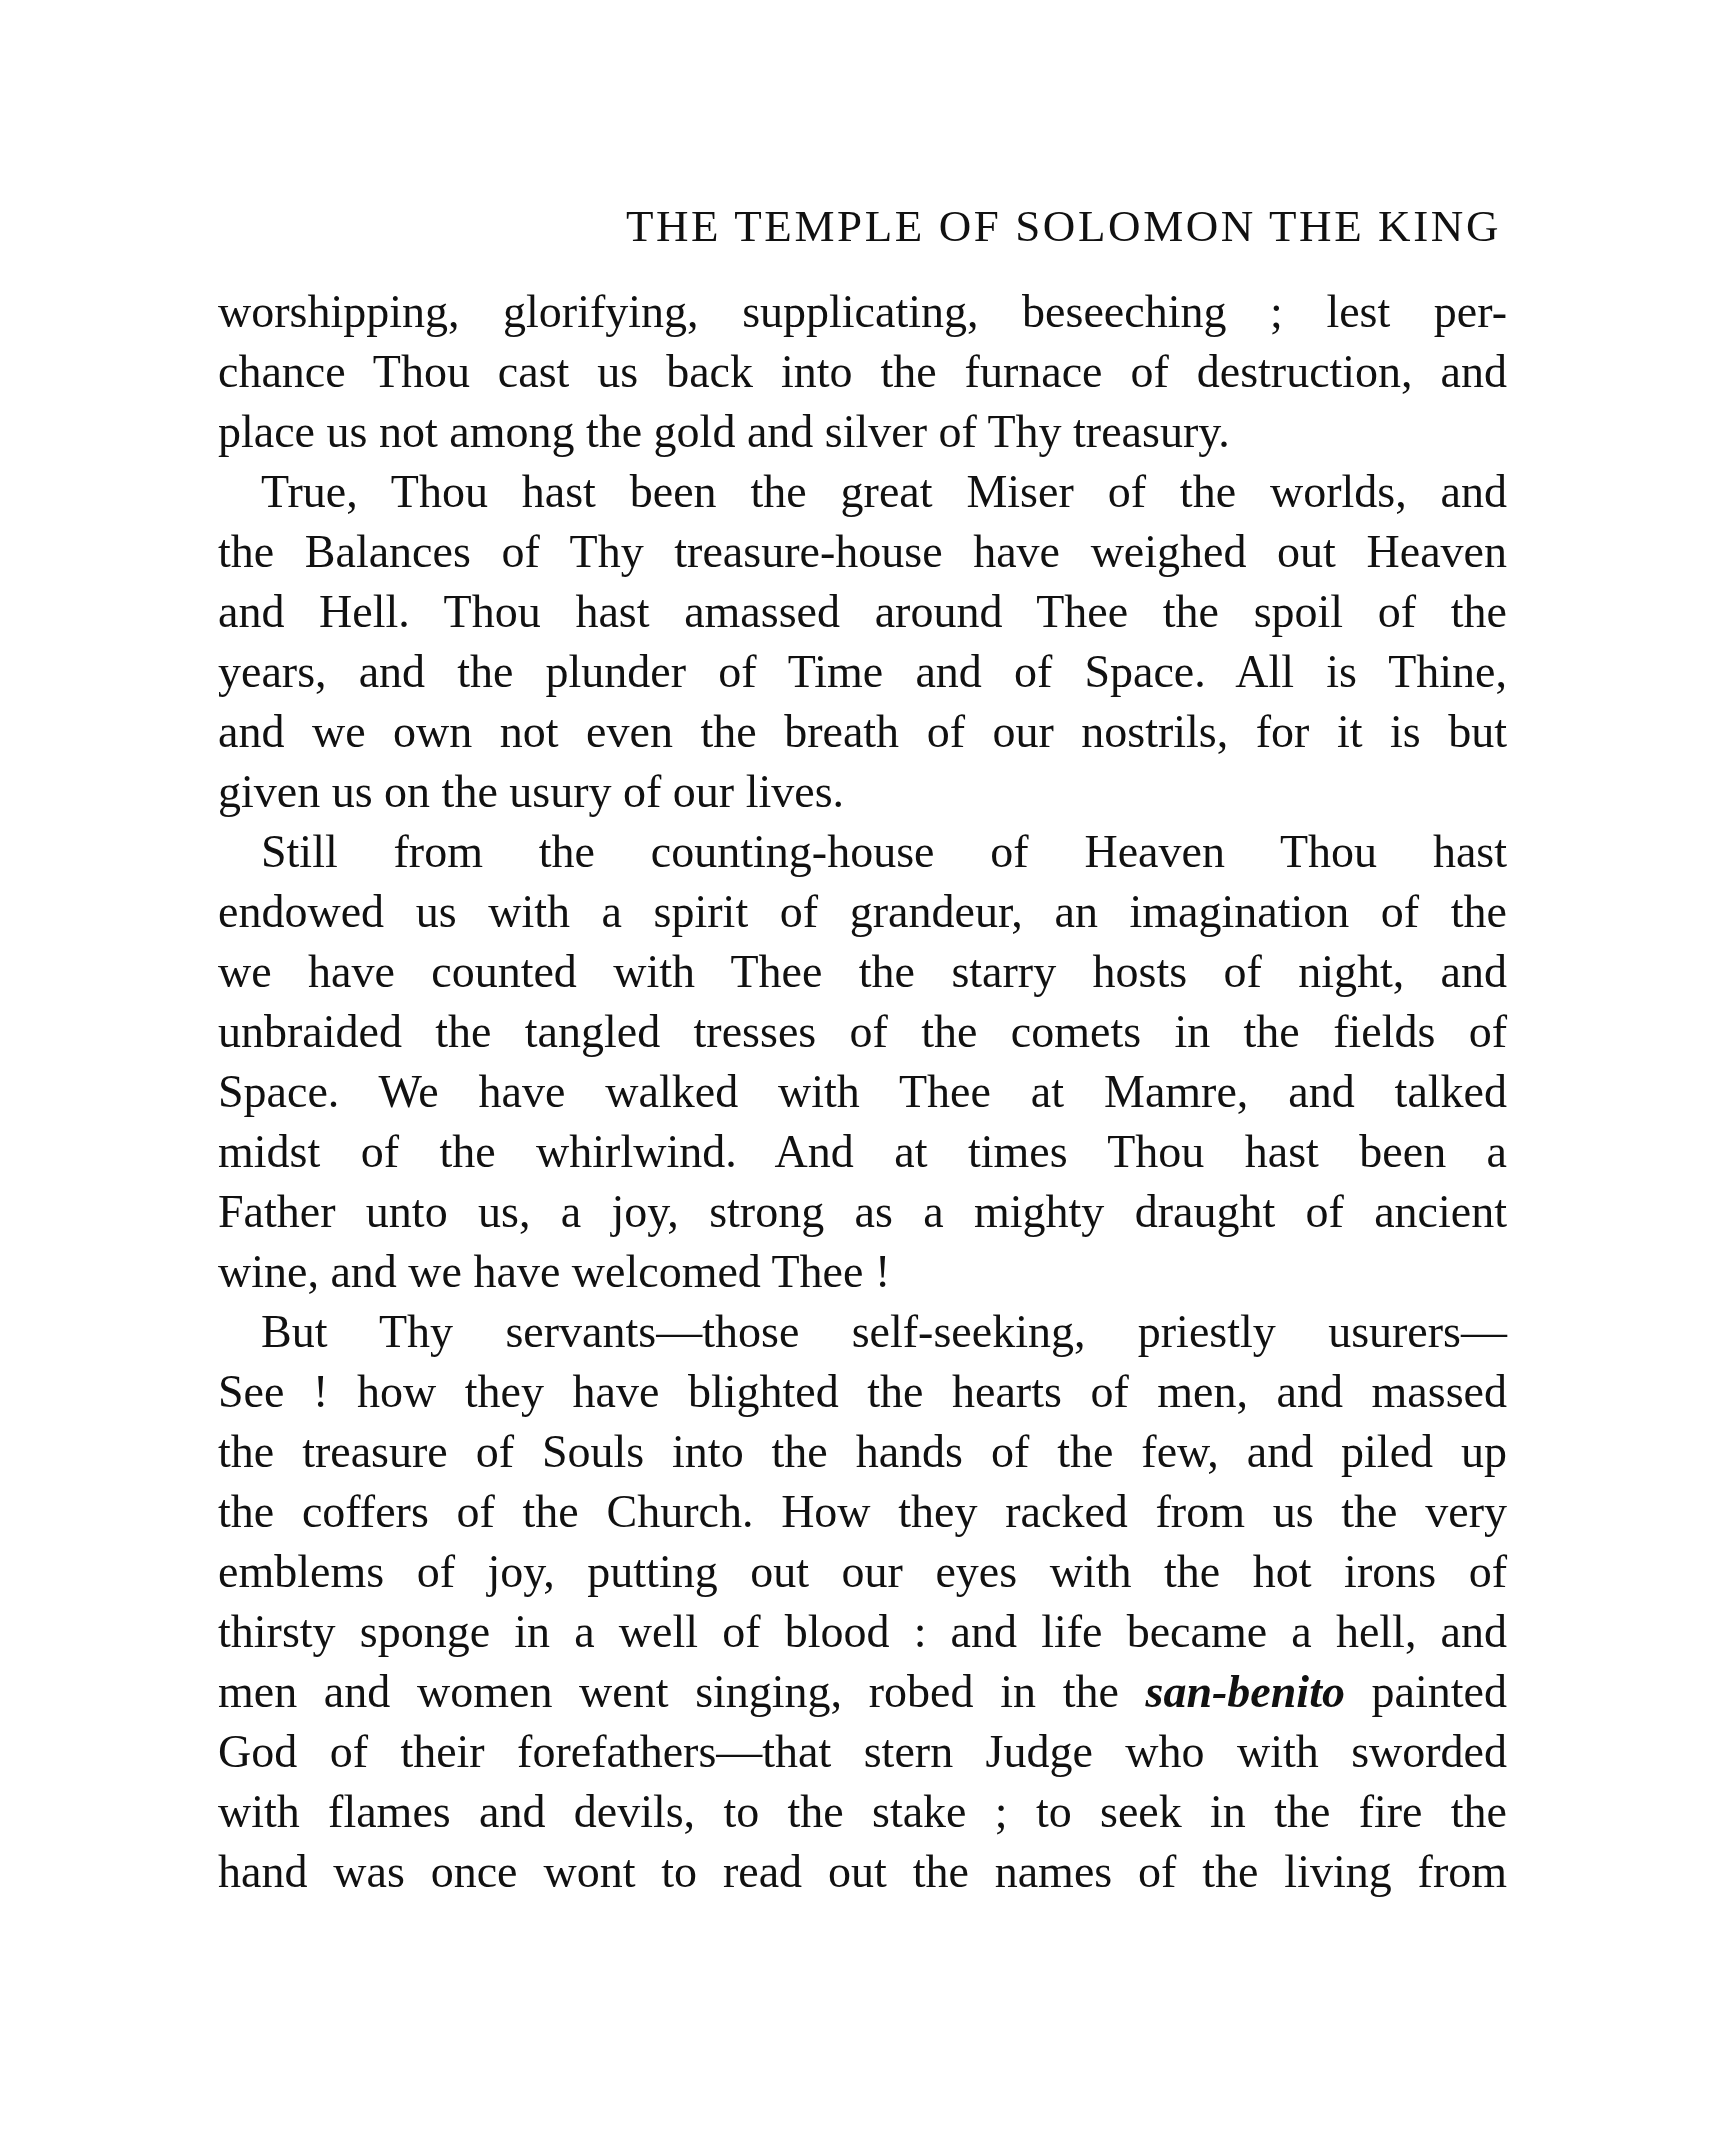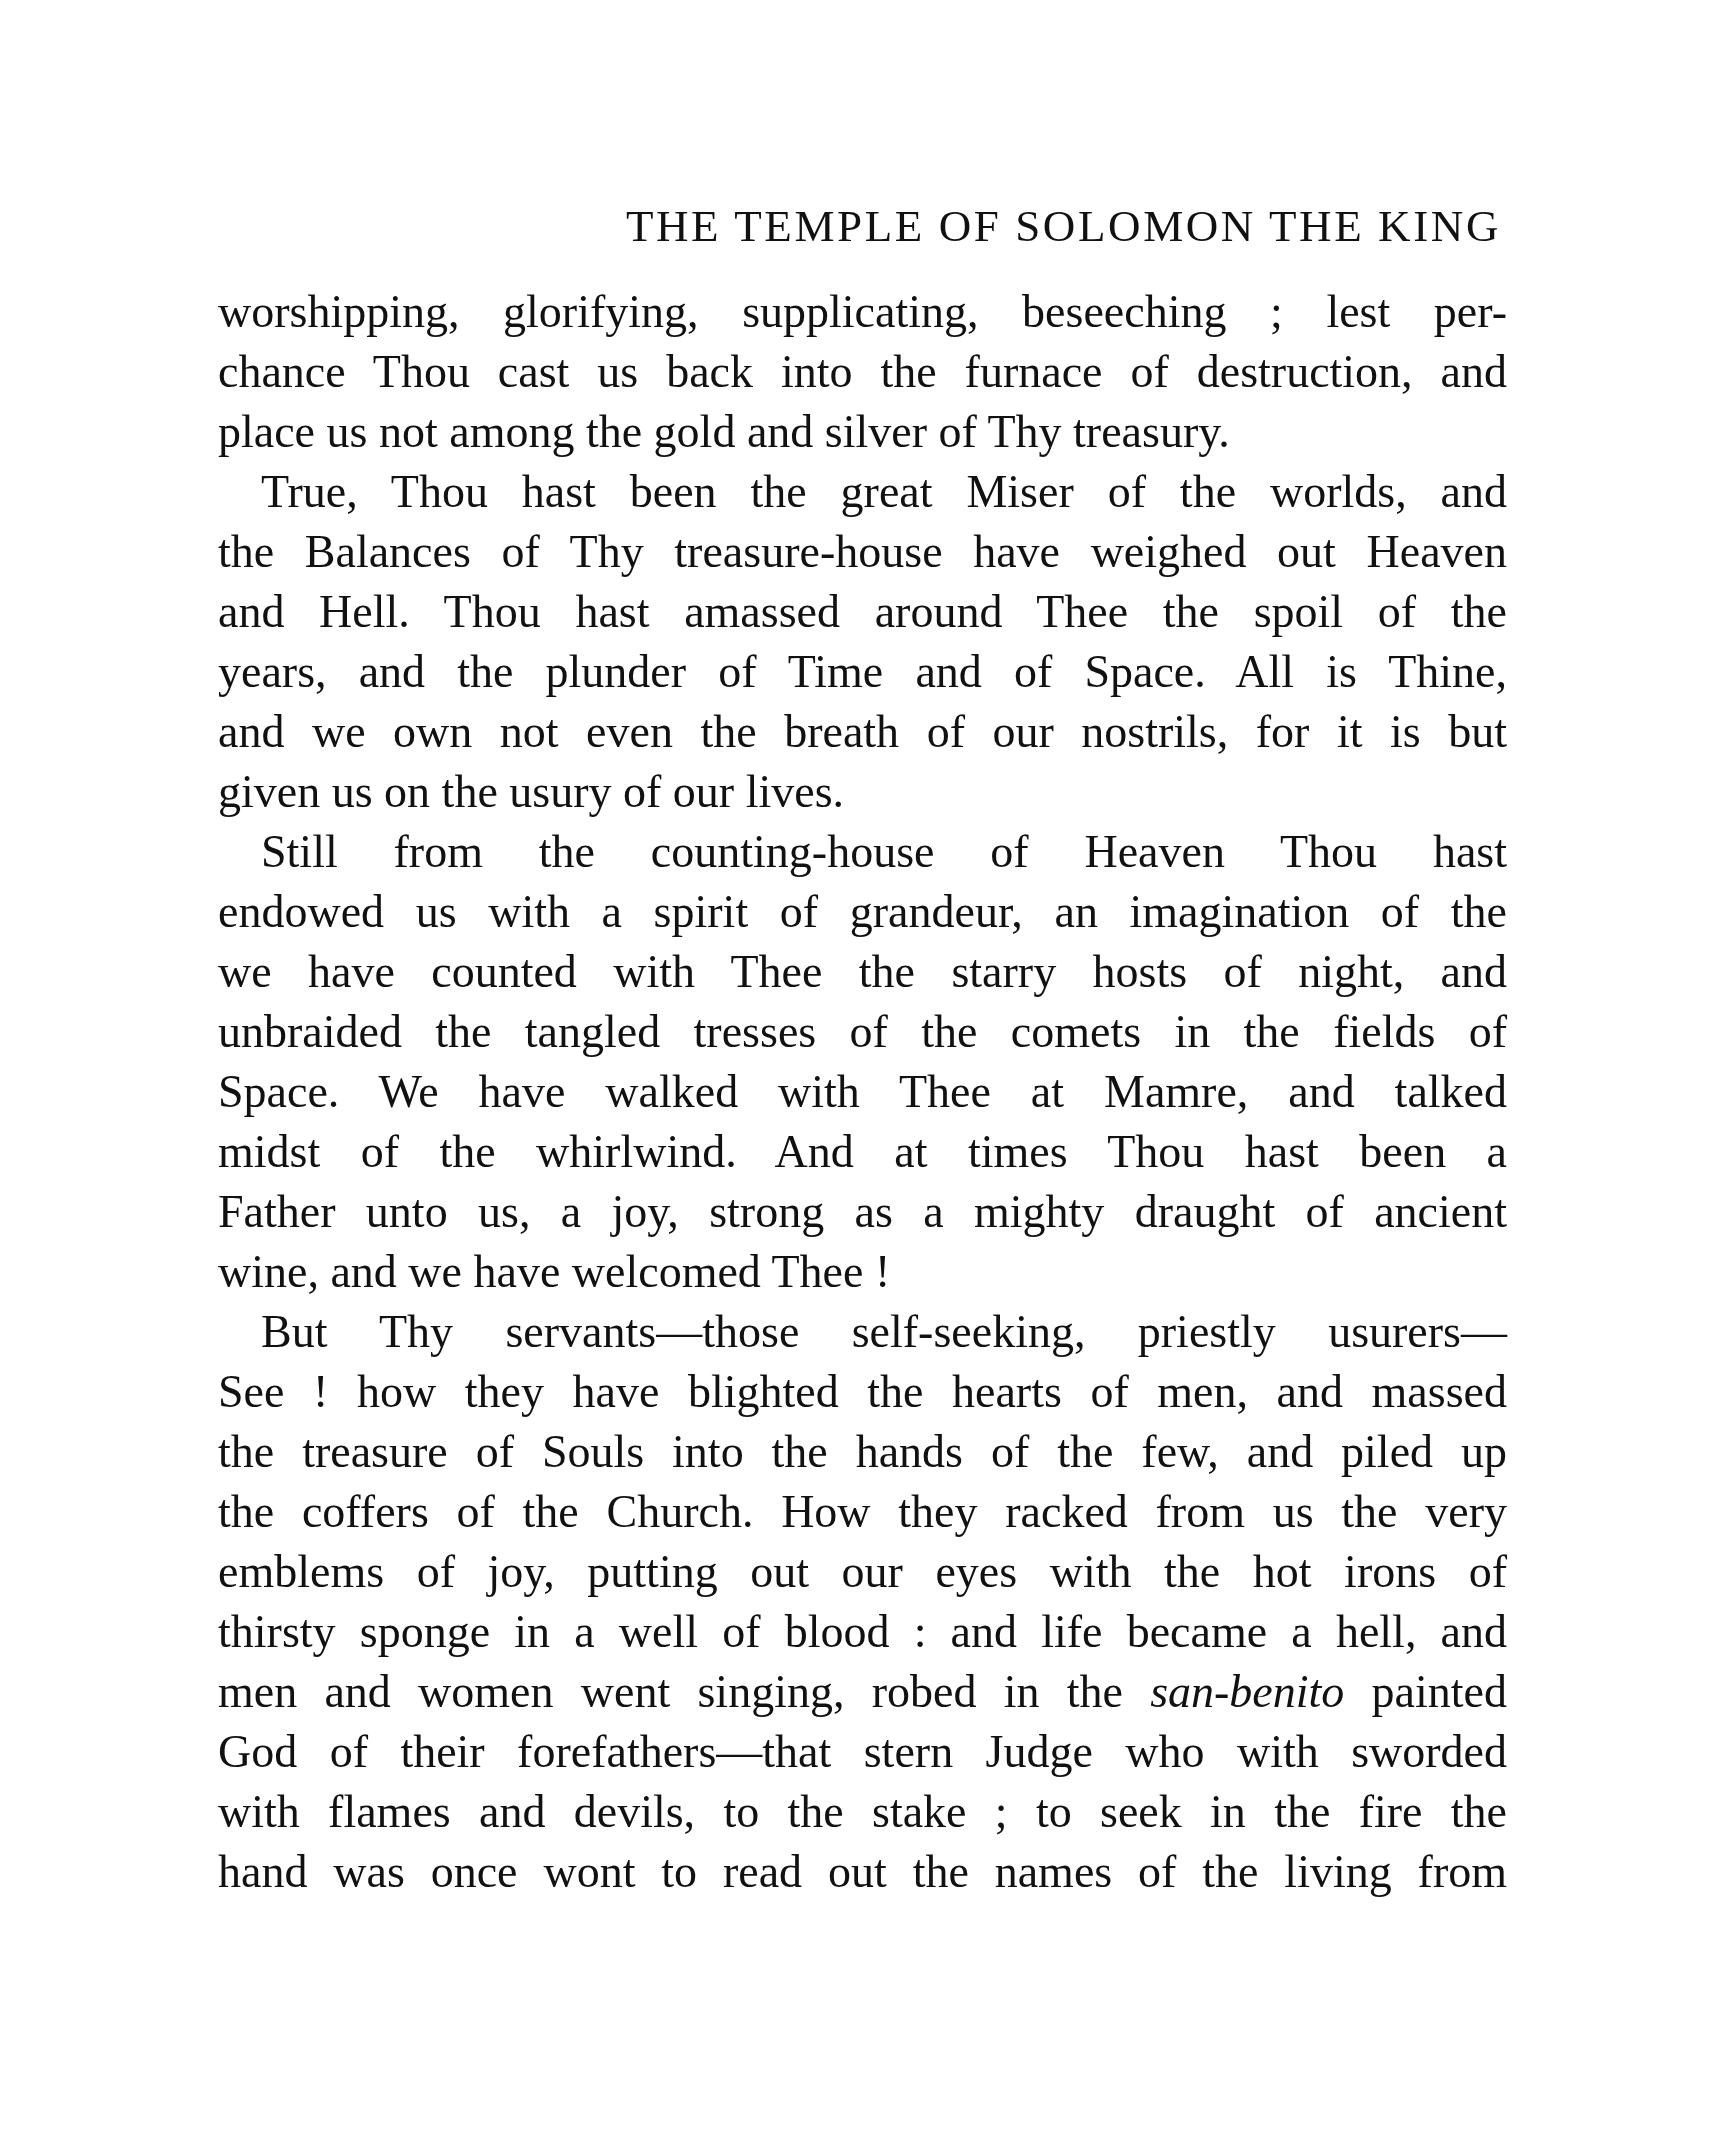--- a/index.html
+++ b/index.html
@@ -43,20 +43,21 @@
       text-align-last: justify;
     }
     .line.last {
       text-align-last: left;
     }
     .line.indent {
       padding-left: 43px;
     }
     .line em {
       font-style: italic;
+      font-weight: bold;
     }
   </style>
 </head>
 <body>
 
 <div class="page">
   <div class="running-head">THE TEMPLE OF SOLOMON THE KING</div>
 
   <div class="body-text">
     <span class="line">worshipping, glorifying, supplicating, beseeching ; lest per-</span>

